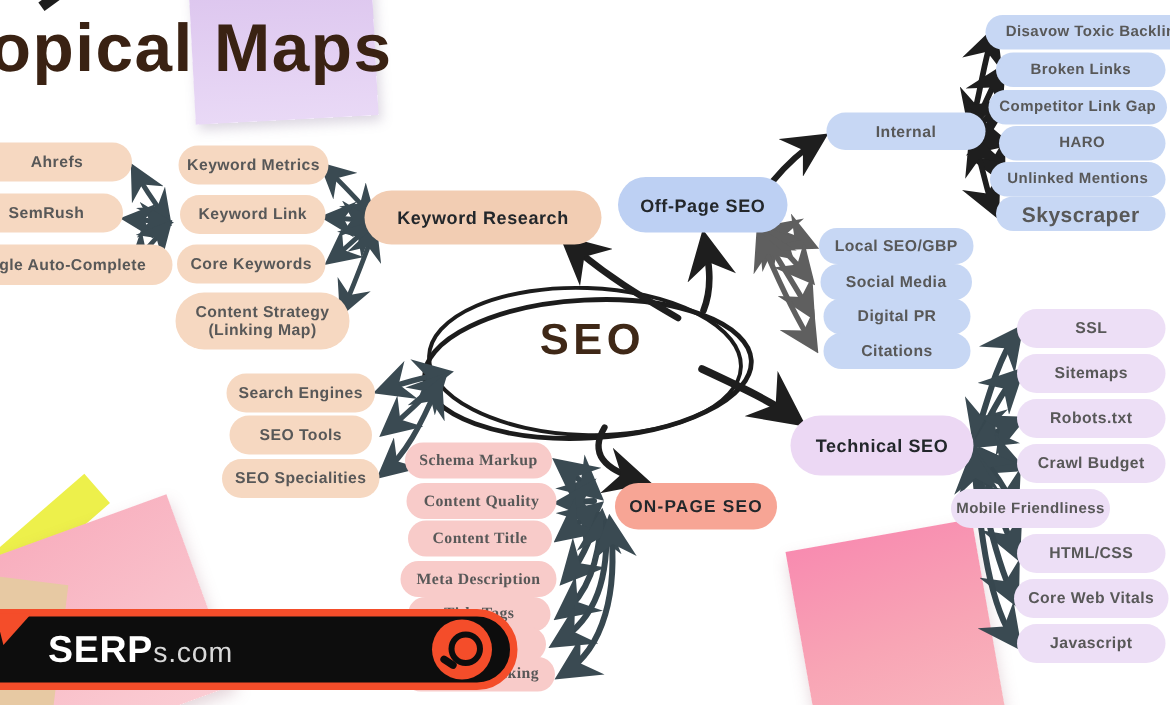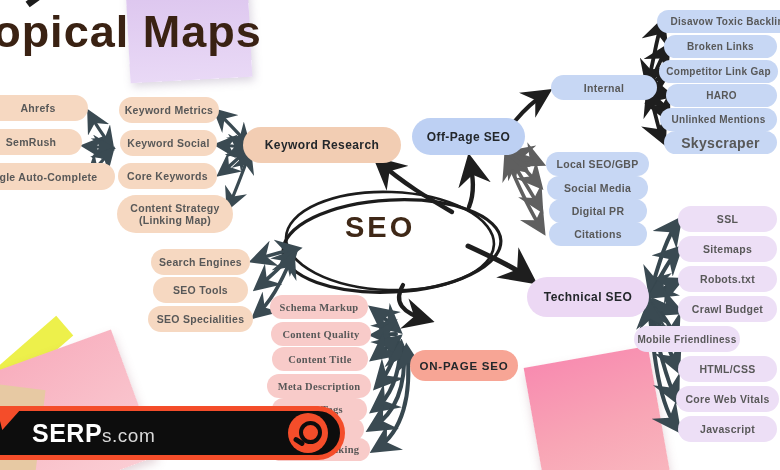--- a/index.html
+++ b/index.html
@@ -29,25 +29,25 @@
   
   .node{position:absolute;display:flex;align-items:center;justify-content:center;border-radius:999px;
         font-size:10.5px;font-weight:600;color:#585858;letter-spacing:.3px;white-space:nowrap;z-index:4;}
   .peach{background:#f6d8c1;}
   .peach-hub{background:#f2cdb3;}
   .blue{background:#c7d7f4;}
   .blue-hub{background:#bdd0f3;}
   .lav{background:#eddff6;}
   .lav-hub{background:#ecd8f4;}
   .pinkc{background:#f8cbc9;font-family:Liberation Serif, serif;}
-  .salmon{background:#f7a595;margin-top:28px;}
+  .salmon{background:#f7a595;}
   .hub{font-size:12px;font-weight:700;color:#23272b;letter-spacing:.4px;}
   .two-line{flex-direction:column;line-height:12px;border-radius:20px;}
 
-  .seo-label{position:absolute;left:345px;top:211px;width:100px;font-size:29px;
+  .seo-label{position:absolute;left:345px;top:211px;width:100px;text-align:center;font-size:29px;
              font-weight:800;color:#3f2817;letter-spacing:3px;z-index:4;}
 
   
   .logo-bar{position:absolute;left:-55px;top:406px;width:400px;height:54px;background:#0d0d0d;
             border:5px solid #f44d2a;border-radius:32px;z-index:6;display:flex;align-items:center;box-sizing:border-box;}
   .logo-text{margin-left:82px;font-size:25px;color:#ffffff;letter-spacing:.5px;}
   .logo-text b{font-weight:800;}
   .logo-text span{font-size:19px;color:#d9d9d9;font-weight:400;}
   .logo-wedge{position:absolute;left:-3px;top:409px;width:24px;height:21px;background:#f44d2a;
               clip-path:polygon(0 0,100% 0,22% 100%);z-index:7;}
@@ -153,21 +153,21 @@
     </g>
   </svg>
 
   <div class="seo-label">SEO</div>
 
   <div class="node peach" style="left:-12px;top:95px;width:100px;height:26px">Ahrefs</div>
   <div class="node peach" style="left:-20px;top:129px;width:102px;height:26px">SemRush</div>
   <div class="node peach" style="left:-40px;top:163px;width:155px;height:27px">Google Auto-Complete</div>
 
   <div class="node peach" style="left:119px;top:97px;width:100px;height:26px">Keyword Metrics</div>
-  <div class="node peach" style="left:120px;top:130px;width:97px;height:26px">Keyword Social</div>
+  <div class="node peach" style="left:120px;top:130px;width:97px;height:26px">Keyword Link</div>
   <div class="node peach" style="left:118px;top:163px;width:99px;height:26px">Core Keywords</div>
   <div class="node peach two-line" style="left:117px;top:195px;width:116px;height:38px">
     <span>Content Strategy</span>
     <span>(Linking Map)</span>
   </div>
 
   <div class="node peach-hub hub" style="left:243px;top:127px;width:158px;height:36px">Keyword Research</div>
   <div class="node blue-hub hub" style="left:412px;top:118px;width:113px;height:37px">Off-Page SEO</div>
   <div class="node lav-hub hub" style="left:527px;top:277px;width:122px;height:40px">Technical SEO</div>
   <div class="node salmon hub" style="left:410px;top:322px;width:108px;height:31px;font-size:11.5px;letter-spacing:.8px">ON-PAGE SEO</div>

